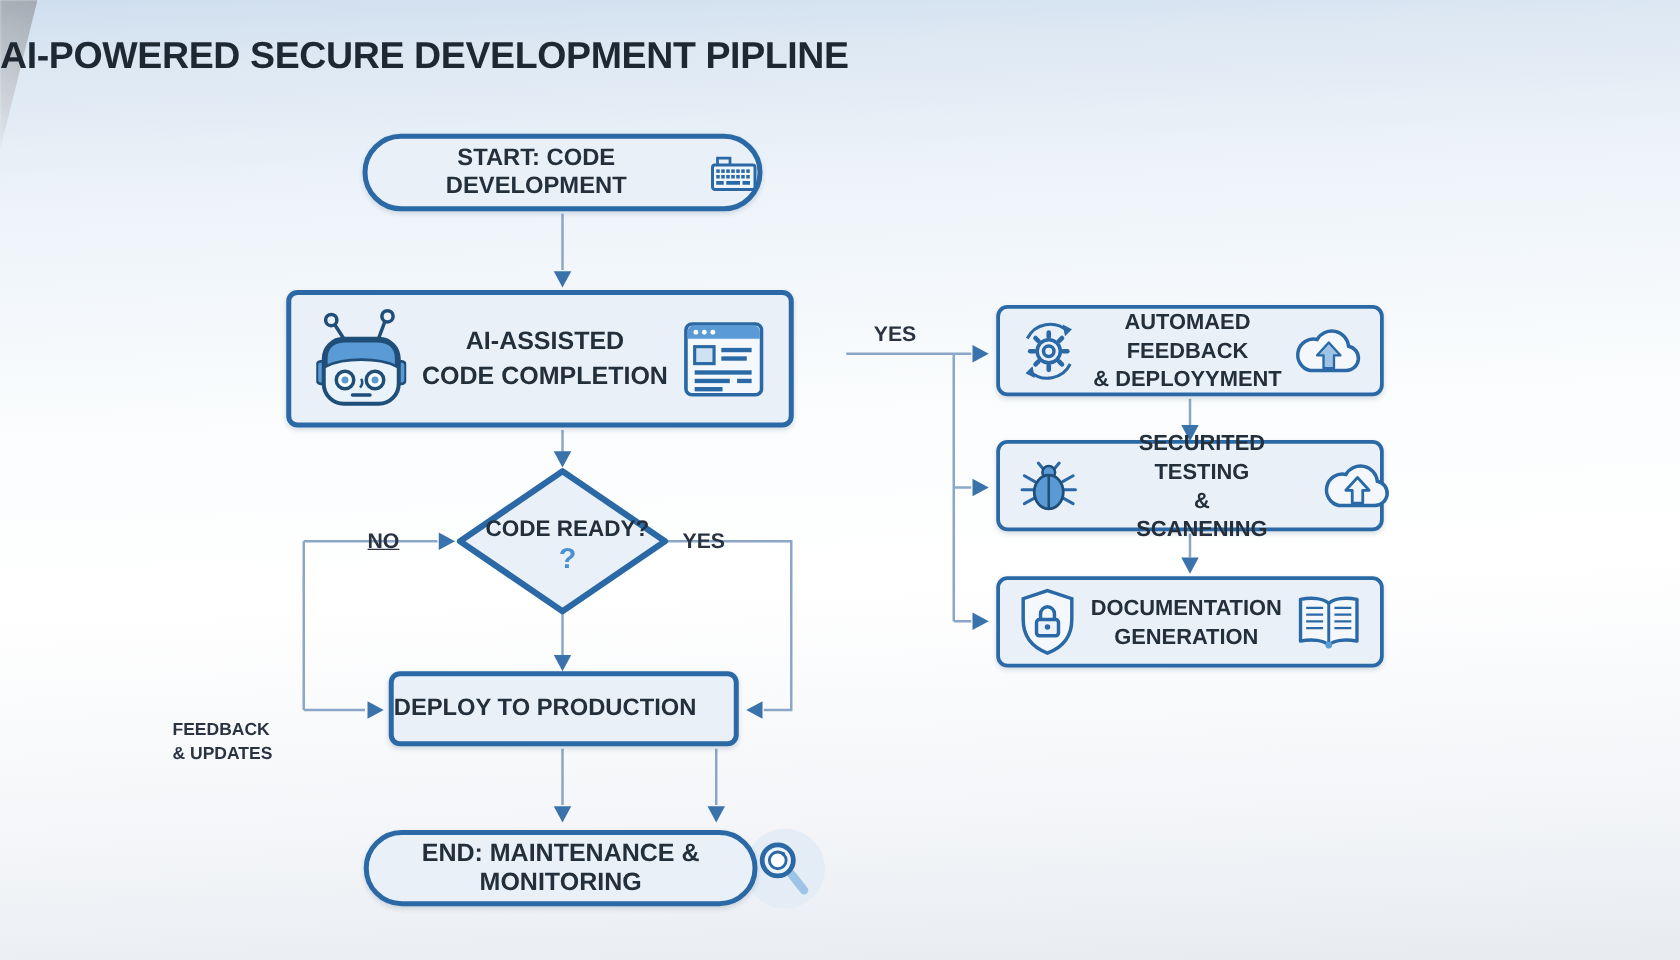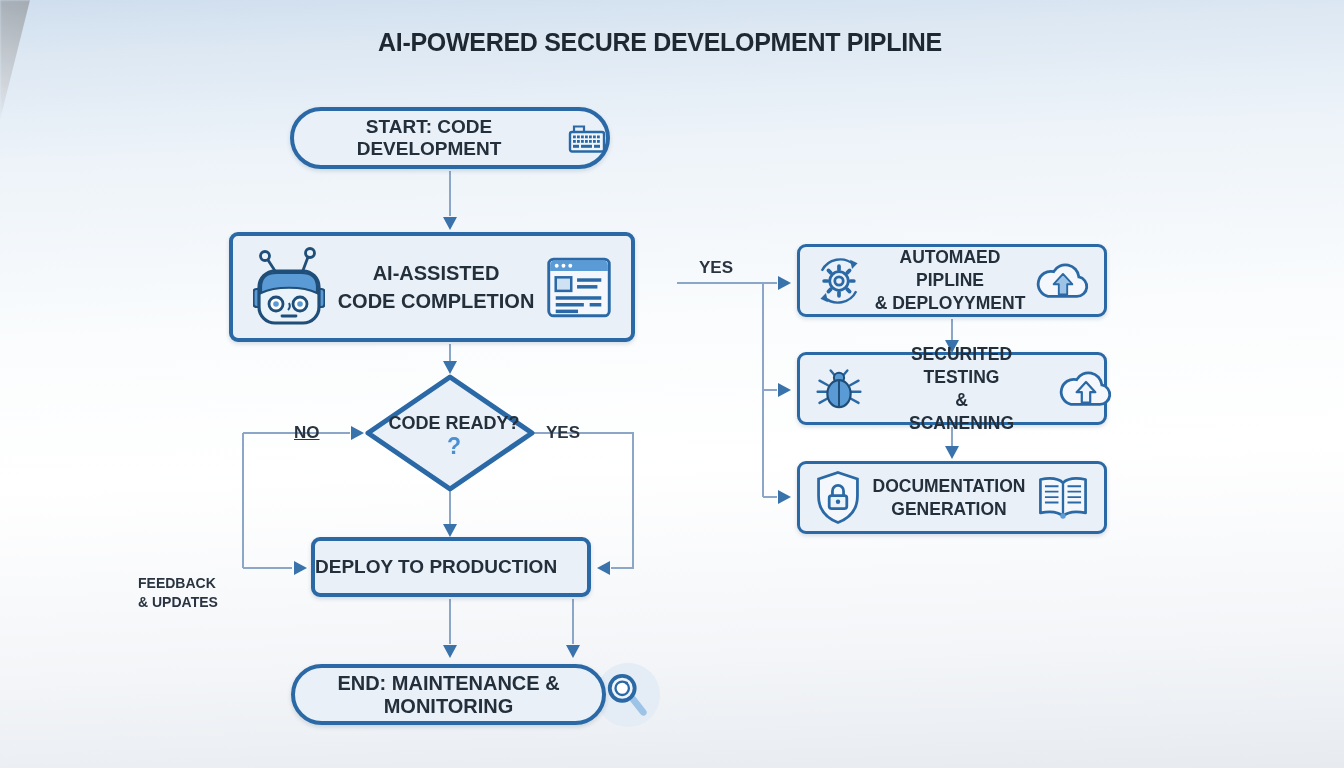--- a/index.html
+++ b/index.html
@@ -8,22 +8,22 @@
     font-family:"Liberation Sans",sans-serif;
     background:linear-gradient(178deg,#cfdeee 0%,#dde8f3 7%,#edf3f9 20%,#fafcfd 42%,#ffffff 60%,#f3f5f8 84%,#e7ebf0 100%);
   }
   .corner-wedge{
     position:absolute;left:0;top:0;width:40px;height:130px;
     background:linear-gradient(200deg,#9aa0a6,#cfd4d9 70%,rgba(255,255,255,0));
     clip-path:polygon(0 0,30px 0,0 120px);
     filter:blur(1px);opacity:.85;
   }
   .title{
-    position:absolute;left:0;top:28px;width:1320px;text-align:center;
-    font-size:25px;font-weight:bold;letter-spacing:-0.3px;color:#1e2833;
+    position:absolute;left:0;top:28px;width:1320px;text-align:left;
+    font-size:30px;font-weight:bold;letter-spacing:-0.3px;color:#1e2833;
   }
   svg.flow{position:absolute;left:0;top:0;}
   .node{
     position:absolute;box-sizing:border-box;
     background:#e9f0f8;border:4px solid #2a69a5;
     display:flex;align-items:center;justify-content:flex-start;
     color:#232f3b;font-weight:bold;
     box-shadow:0 2px 4px rgba(44,76,112,.18);
   }
   .pill{border-radius:34px;}
@@ -198,21 +198,21 @@
         </g>
         <g stroke="#2a69a5" stroke-width="2.6" fill="none">
           <path d="M9.5,17 A22,22 0 0 1 44,10.5"></path>
           <path d="M46.5,39 A22,22 0 0 1 12,45.5"></path>
         </g>
         <polygon points="40,5 48,9 42,15" fill="#2a69a5"></polygon>
         <polygon points="16,51 8,47 14,41" fill="#2a69a5"></polygon>
       </svg>
     </span>
     <span class="txt">
-      <span>AUTOMAED PIPLINE</span><br>
+      <span>AUTOMAED FEEDBACK</span><br>
       <span>&amp; DEPLOYYMENT</span>
     </span>
     <span class="icon">
       <svg width="56" height="43" viewBox="0 0 60 46">
         <path d="M14,40 h31 a10.5,10.5 0 0 0 2,-20.8 A14.5,14.5 0 0 0 20,13.5 a9.5,9.5 0 0 0 -6,26.5 Z" fill="#f4f8fc" stroke="#2a69a5" stroke-width="3"></path>
         <polygon points="30,16 40,27 34.5,27 34.5,38 25.5,38 25.5,27 20,27" fill="#9dc3e6" stroke="#2a69a5" stroke-width="2" stroke-linejoin="round"></polygon>
       </svg>
     </span>
   </div>
 

